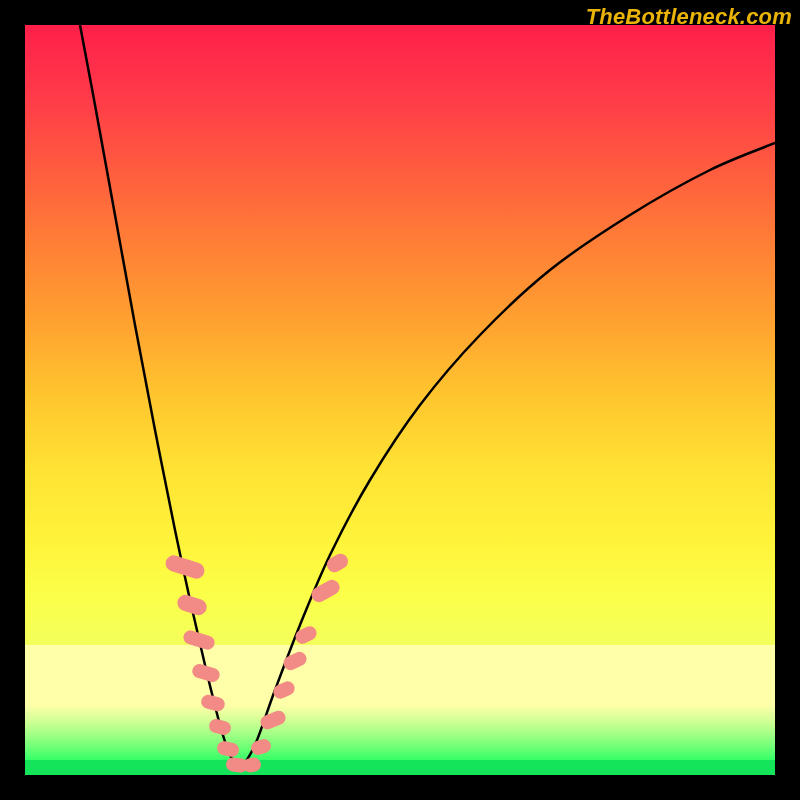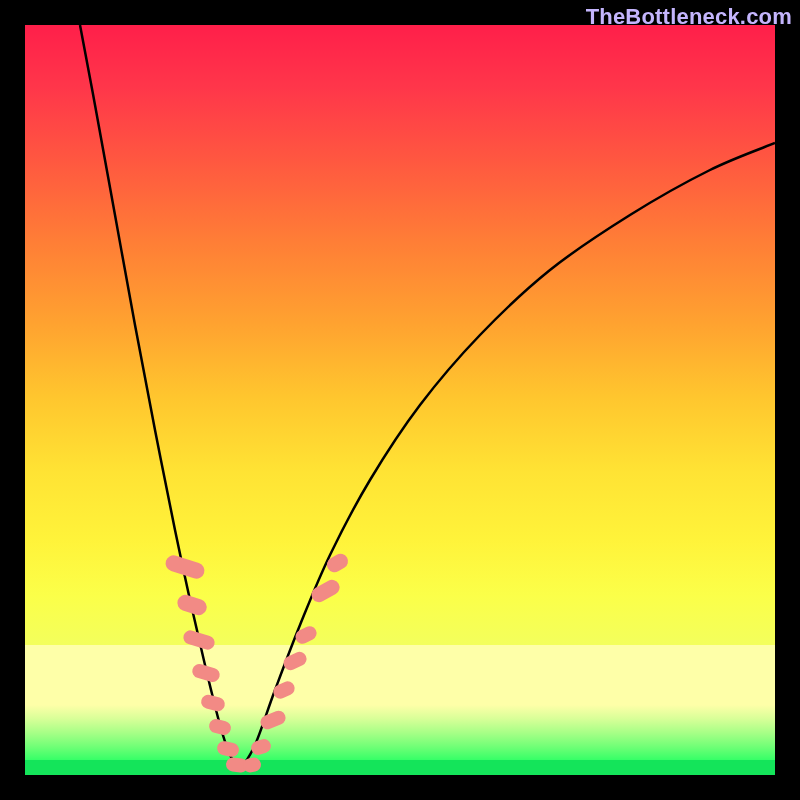--- a/index.html
+++ b/index.html
@@ -24,26 +24,27 @@
     left: 25px;
     top: 25px;
     width: 750px;
     height: 750px;
     overflow: hidden;
   }
   .watermark {
     position: absolute;
     top: 4px;
     right: 8px;
-    color: #c4b5fd;
+    color: #eab308;
     font-size: 22px;
     font-weight: 600;
     letter-spacing: 0.2px;
     z-index: 50;
     user-select: none;
+    font-style: italic;
   }
   
   .grad-top {
     position: absolute;
     left: 0;
     top: 0;
     width: 100%;
     height: 620px;
     background: linear-gradient(to bottom,
       #ff1f4a 0%,

